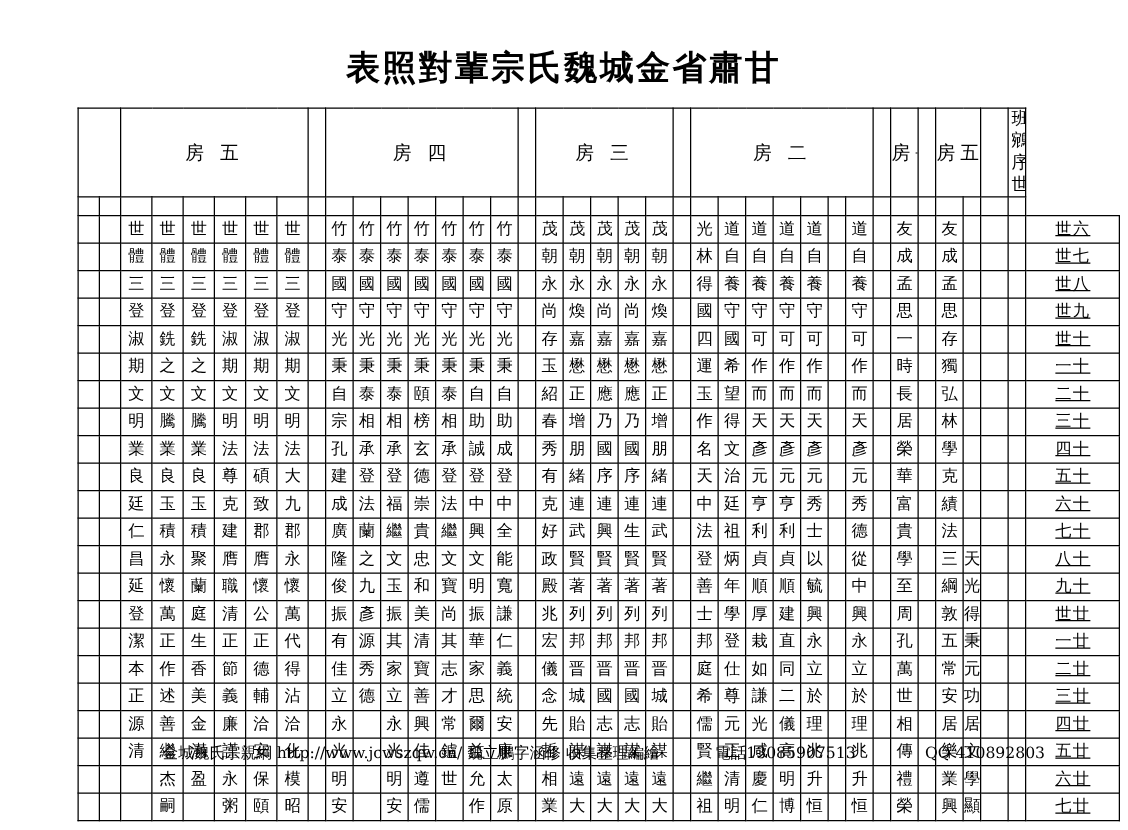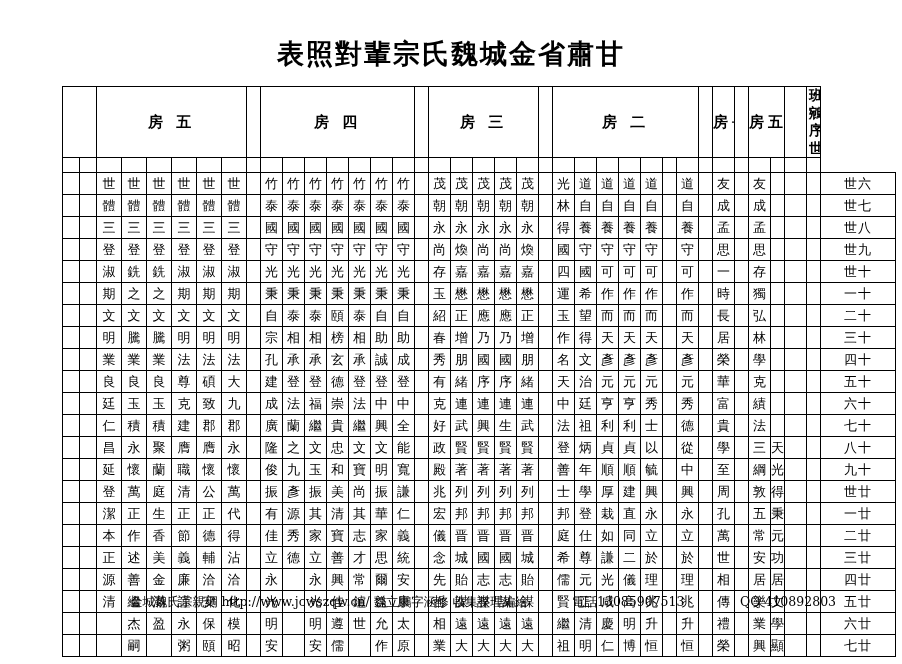--- a/index.html
+++ b/index.html
@@ -54,21 +54,21 @@
     font-weight: normal;
     font-size: 13px;
     line-height: 1;
     font-family: "DejaVu Serif", "Liberation Serif", serif;
     overflow: hidden;
     white-space: nowrap;
   }
   tr.header-row td {
     height: 41px;
     font-size: 15px;
-    font-weight: bold;
+    font-weight: normal;
     letter-spacing: 4px;
   }
   tr.header-row td.gen-head {
     letter-spacing: 0;
     font-size: 14px;
     line-height: 1.25;
     white-space: normal;
     padding: 0 2px;
   }
   tr.spacer-row td {
@@ -77,20 +77,21 @@
   tr.data-row td {
     height: 21px;
   }
   td.blank {
     background: #ffffff;
   }
   td.gen-cell {
     font-size: 14px;
     letter-spacing: 1px;
     font-weight: bold;
+    text-decoration: underline;
   }
   td.name {
     font-size: 14px;
   }
   #footer {
     position: absolute;
     top: 594px;
     left: 0;
     width: 902px;
     font-size: 12.5px;

